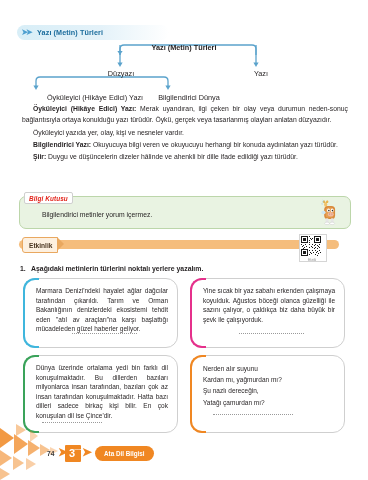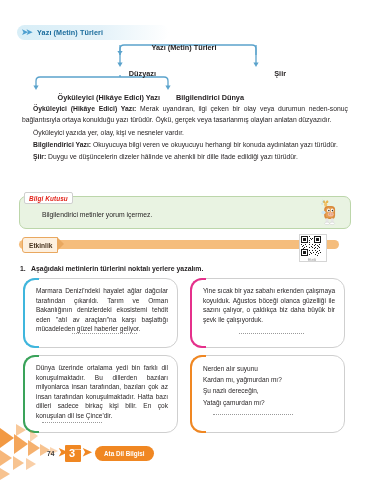--- a/index.html
+++ b/index.html
@@ -20,22 +20,21 @@
   .header-title{
     margin-left:7px;font-size:7.2px;font-weight:bold;color:#1b6c9c;
     letter-spacing:.1px;white-space:nowrap;
   }
 
   
   .diagram{position:absolute;left:0;top:43px;width:368px;height:56px;}
   .diagram svg{position:absolute;left:0;top:0;}
   .dg-label{
     position:absolute;font-size:7.3px;color:#231f20;white-space:nowrap;
-    text-align:right;
-    font-weight:bold;
+    text-align:center;
   }
   .dg-root{left:0;right:0;top:0;font-weight:bold;text-align:center;}
   .dg-duz{left:86px;top:26px;width:70px;}
   .dg-siir{left:236px;top:26px;width:50px;}
   .dg-oyk{left:30px;top:50px;width:130px;}
   .dg-bil{left:134px;top:50px;width:110px;}
 
   
   .body-text{position:absolute;left:22px;top:103px;width:326px;}
   .para{
@@ -186,21 +185,21 @@
       <path d="M 256 20 l -2.6 -4.5 h 5.2 z" fill="#5ba3cc" transform="translate(0,4)"></path>
       <line x1="120" y1="2" x2="120" y2="20" stroke="#5ba3cc" stroke-width="1.3"></line>
       <line x1="256" y1="2" x2="256" y2="20" stroke="#5ba3cc" stroke-width="1.3"></line>
       <path d="M 36 44 L 36 38 Q 36 34 40 34 L 164 34 Q 168 34 168 38 L 168 44" stroke="#5ba3cc" stroke-width="1.3" fill="none"></path>
       <path d="M 36 47 l -2.6 -4.5 h 5.2 z" fill="#5ba3cc"></path>
       <path d="M 168 47 l -2.6 -4.5 h 5.2 z" fill="#5ba3cc"></path>
       <line x1="120" y1="32" x2="120" y2="34" stroke="#5ba3cc" stroke-width="1.3"></line>
     </svg>
     <div class="dg-label dg-root">Yazı (Metin) Türleri</div>
     <div class="dg-label dg-duz">Düzyazı</div>
-    <div class="dg-label dg-siir">Şiir</div>
+    <div class="dg-label dg-siir">Yazı</div>
     <div class="dg-label dg-oyk">Öyküleyici (Hikâye Edici) Yazı</div>
     <div class="dg-label dg-bil">Bilgilendirici Dünya</div>
   </div>
 
   <div class="body-text">
     <p class="para ind"><b>Öyküleyici (Hikâye Edici) Yazı:</b><span> Merak uyandıran, ilgi çeken bir olay veya durumun neden-sonuç bağlantısıyla ortaya konulduğu yazı türüdür. Öykü, gerçek veya tasarlanmış olayları anlatan düzyazıdır.</span></p>
     <p class="para ind"><span>Öyküleyici yazıda yer, olay, kişi ve nesneler vardır.</span></p>
     <p class="para ind"><b>Bilgilendirici Yazı:</b><span> Okuyucuya bilgi veren ve okuyucuyu herhangi bir konuda aydınlatan yazı türüdür.</span></p>
     <p class="para ind"><b>Şiir:</b><span> Duygu ve düşüncelerin dizeler hâlinde ve ahenkli bir dille ifade edildiği yazı türüdür.</span></p>
   </div>

